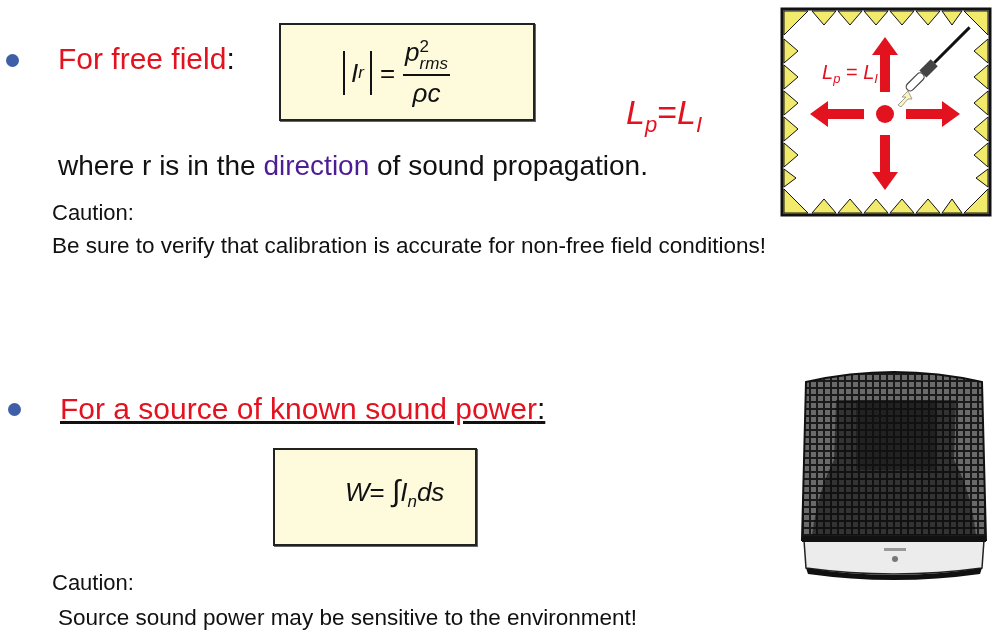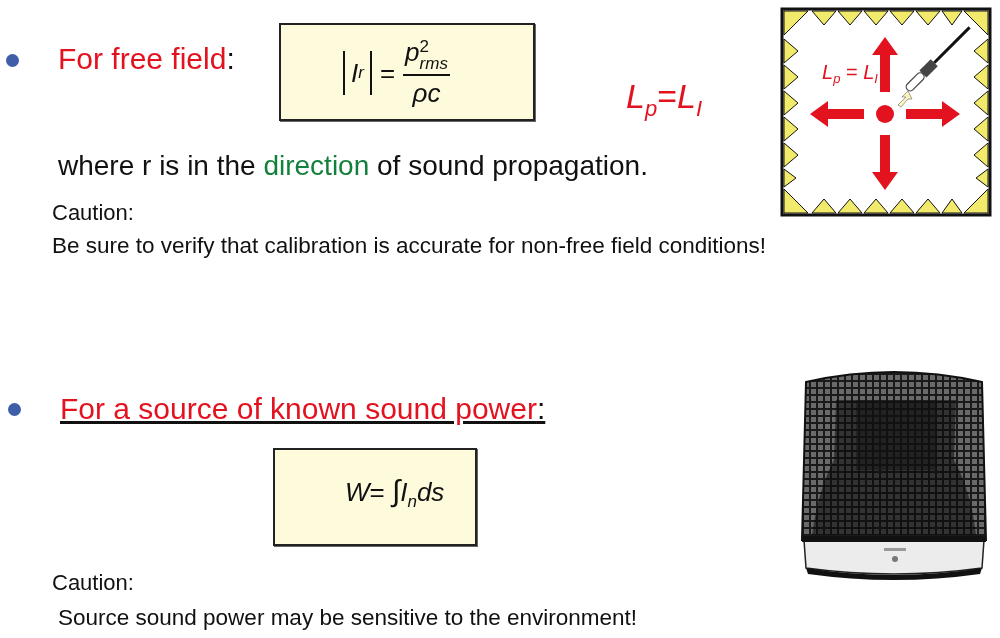--- a/index.html
+++ b/index.html
@@ -9,21 +9,21 @@
     font-family: "Liberation Sans", sans-serif;
     color: #111;
   }
   .abs { position: absolute; }
   .bullet {
     width: 13px; height: 13px; border-radius: 50%;
     background: #3e5ea8;
   }
   .heading { font-size: 30px; white-space: nowrap; }
   .red { color: #e3121f; margin-top: 29px; }
-  .blue { color: #15803d; }
+  .blue { color: #4c1d95; }
   .formula-box {
     background: #fdfbdc;
     border: 2px solid #222;
     box-shadow: 1px 1px 0 #666;
     box-sizing: border-box;
   }
   .math { font-style: italic; font-family: "Liberation Sans", sans-serif; }
   .body-text { font-size: 28px; white-space: nowrap; }
   .caution-label { font-size: 22px; font-weight: normal; }
   .caution-text { font-size: 22.5px; white-space: nowrap; }
@@ -52,21 +52,21 @@
         <span class="math">p</span><span style="display:inline-flex; flex-direction:column; vertical-align:middle; line-height:1; font-size:17px;">
             <span>2</span>
             <span class="math">rms</span>
           </span>
       </span>
       <span class="den math">ρc</span>
     </span>
   </div>
 </div>
 
-<div class="abs red math" style="left:626px; top:48px; font-size:34px; white-space:nowrap;">
+<div class="abs red math" style="left:626px; top:64px; font-size:34px; white-space:nowrap;">
   <span>L</span><sub style="font-size:22px;">p</sub><span style="font-style:normal; color:#e3121f;">=</span><span>L</span><sub style="font-size:22px;">I</sub>
 </div>
 
 <div class="abs body-text" style="left:58px; top:150px;">
   <span>where r is in the </span><span class="blue">direction</span><span> of sound propagation.</span>
 </div>
 
 <div class="abs caution-label" style="left:52px; top:200px;">Caution:</div>
 <div class="abs caution-text" style="left:52px; top:233px;">Be sure to verify that calibration is accurate for non-free field conditions!</div>
 

